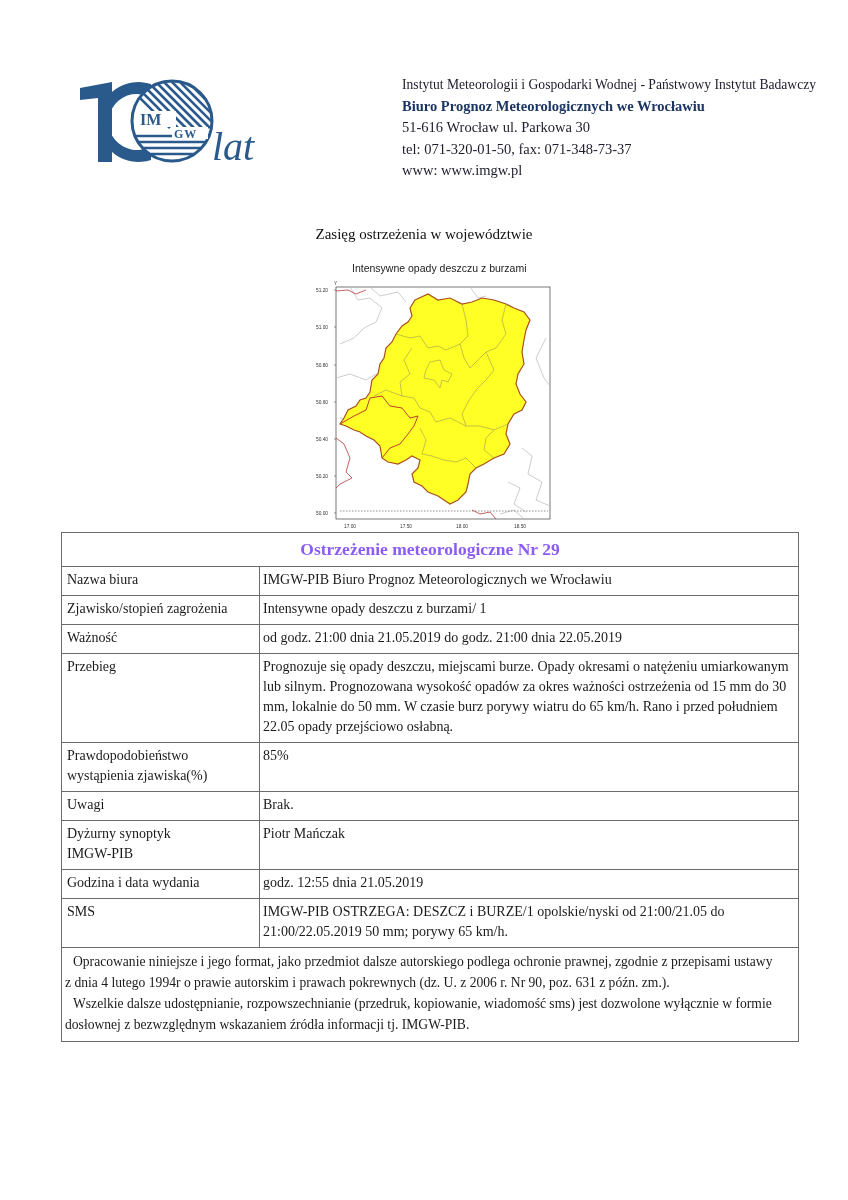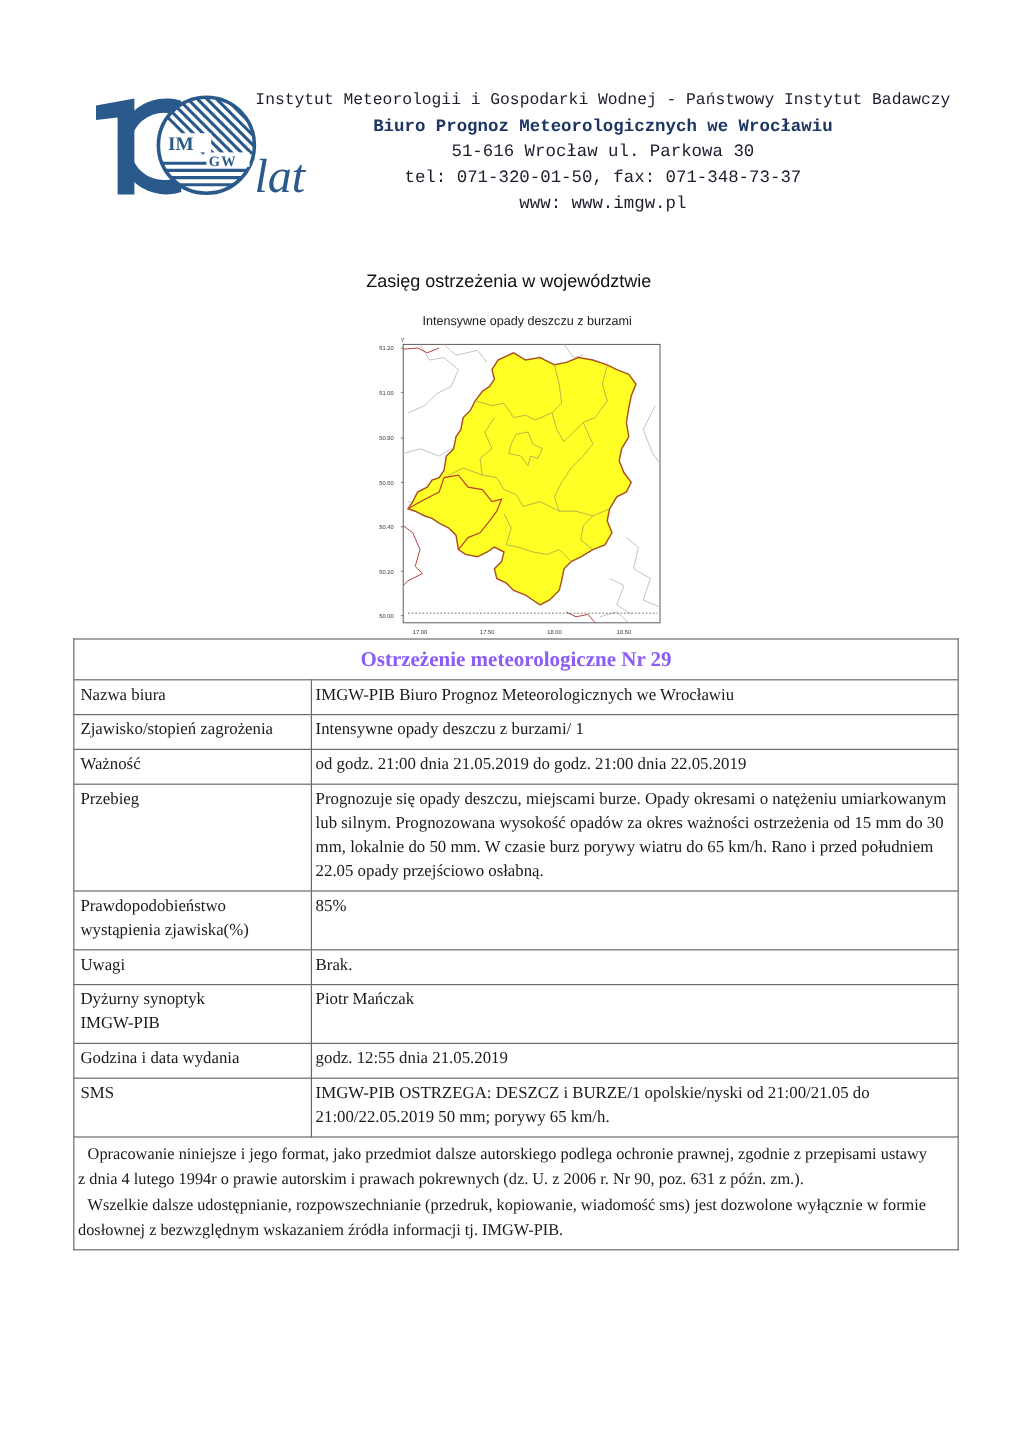--- a/index.html
+++ b/index.html
@@ -4,26 +4,26 @@
 <style>
   html, body { margin:0; padding:0; background:#ffffff; }
   body { width:848px; height:1200px; position:relative; overflow:hidden; font-family:"Liberation Serif", serif; color:#1a1a1a; }
   .abs { position:absolute; }
 
   
   .logo { left:76px; top:78px; width:200px; height:90px;text-align:right; }
   .logo svg { width:200px; height:90px; display:block; }
 
   
-  .header { right:56px; top:74px; text-align:center; font-family:Liberation Mono, monospace; font-size:14.5px; line-height:21.5px; color:#1c1c2c; }
+  .header { right:32px; top:74px; text-align:left; font-family:Liberation Serif, serif; font-size:14.5px; line-height:21.5px; color:#1c1c2c; }
   .header .inst { font-size:13.6px; }
   .header .office { color:#1d3562; font-weight:bold; }
 
   
-  .map-title { left:0; width:848px; top:226px; text-align:center; font-family:Liberation Sans, sans-serif; font-size:15px; color:#111; box-sizing:border-box; }
+  .map-title { left:0; width:848px; top:226px; text-align:center; font-family:Liberation Serif, serif; font-size:15px; color:#111; box-sizing:border-box; }
   .map-sub { left:352px; top:262px; font-family:"Liberation Sans", sans-serif; font-size:10.5px; color:#222; }
   .map-frame { left:310px; top:278px; width:245px; height:252px; }
   .map-frame svg { width:245px; height:252px; display:block; }
 
   
   .warn-table { left:61px; top:532px; width:738px; border-collapse:collapse; font-size:14px; line-height:20px; }
   .warn-table td { border:1.6px solid #6b6b6b; vertical-align:top; padding:3px 4px 5px 4px; }
   .warn-table td.lbl { width:188px; font-weight:normal; padding-left:5px; }
   .warn-table td.val { padding-left:3px; }
   .warn-table td.title { text-align:center; font-weight:bold; color:#8b5cf6; font-size:17.5px; padding:6px 0 7px; height:20px; }

